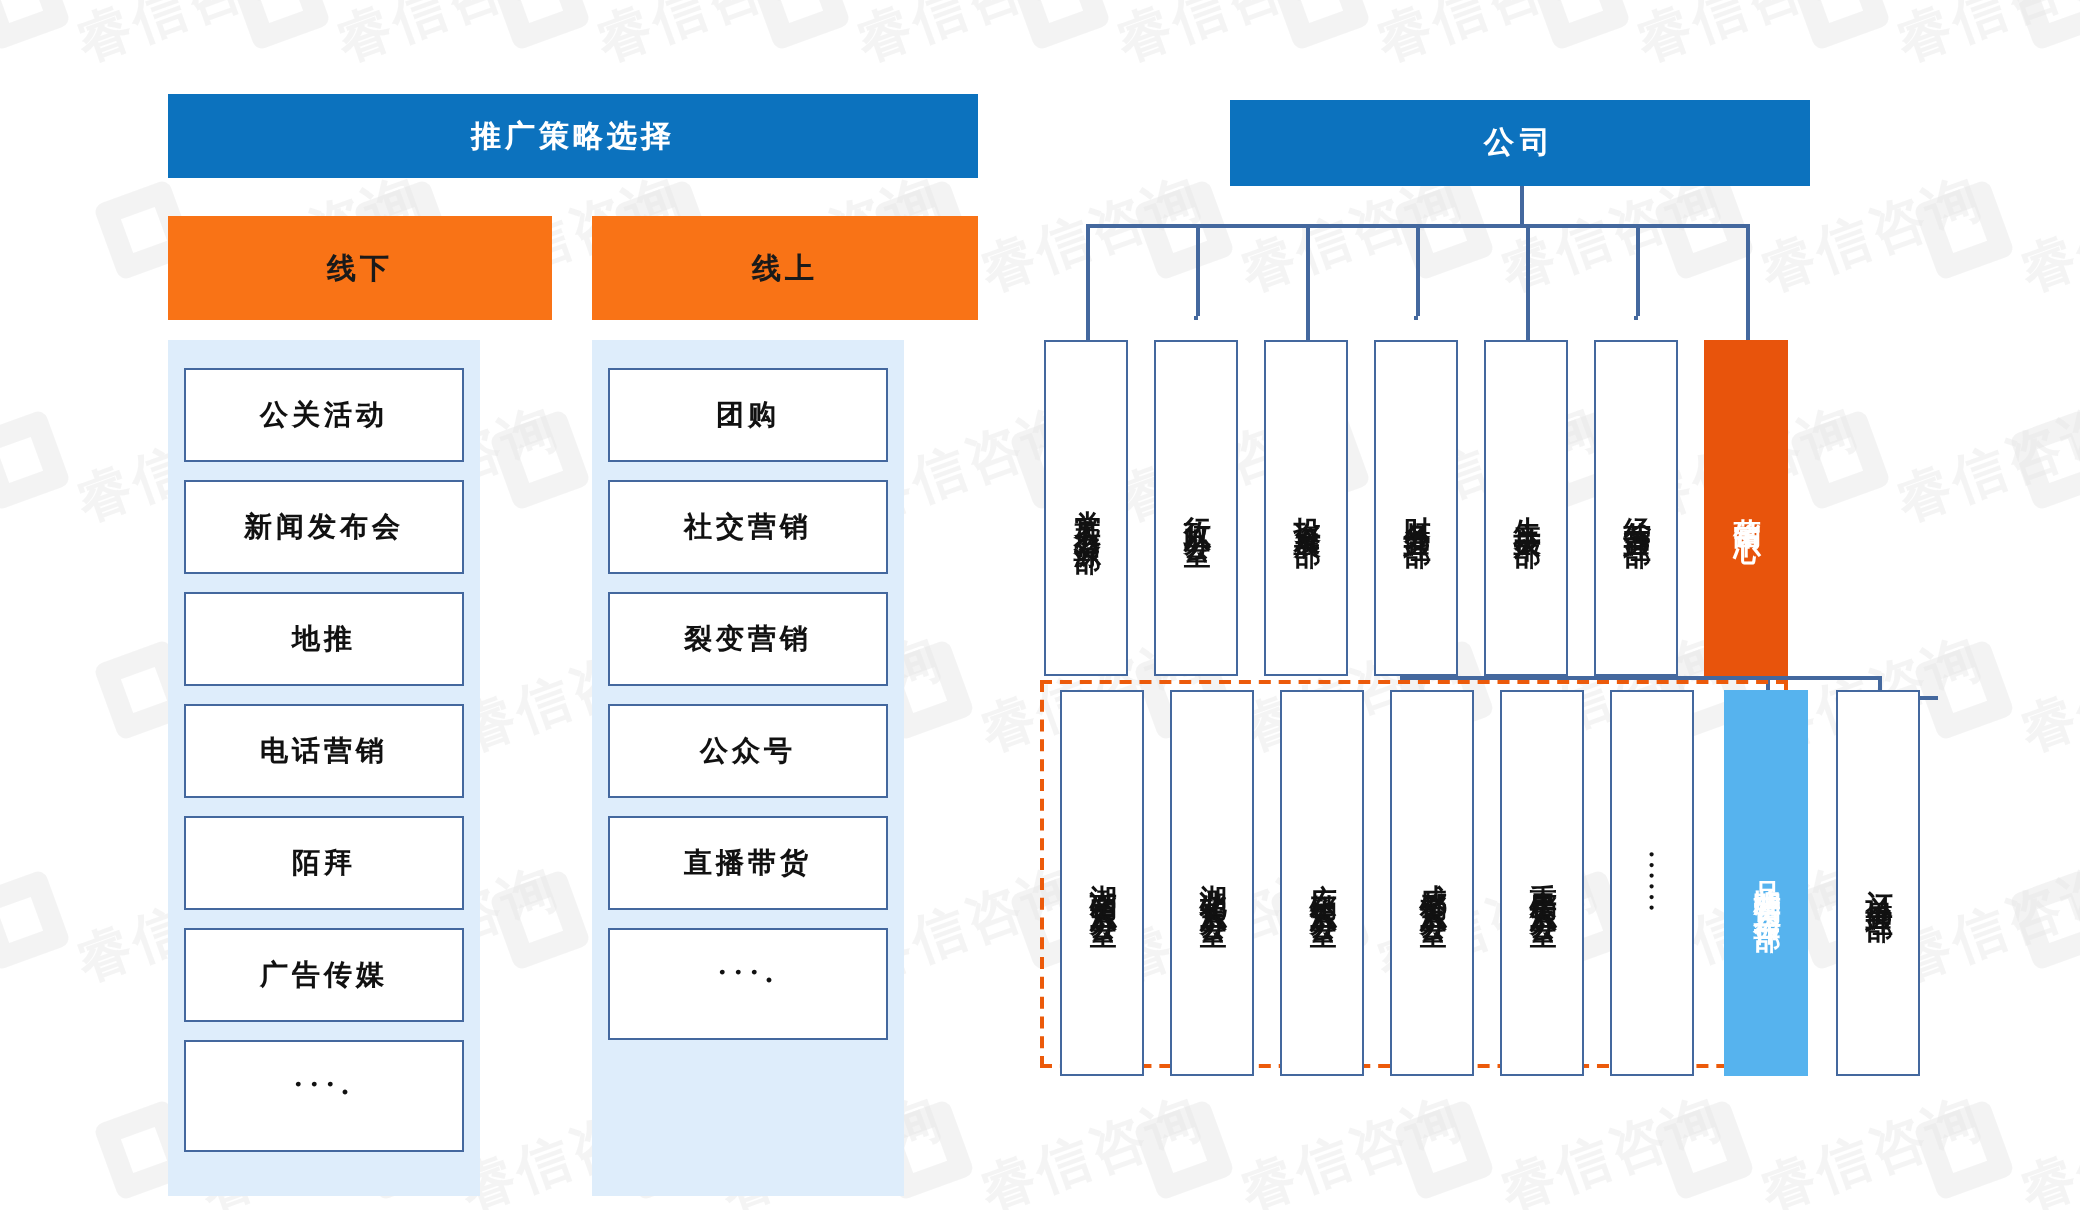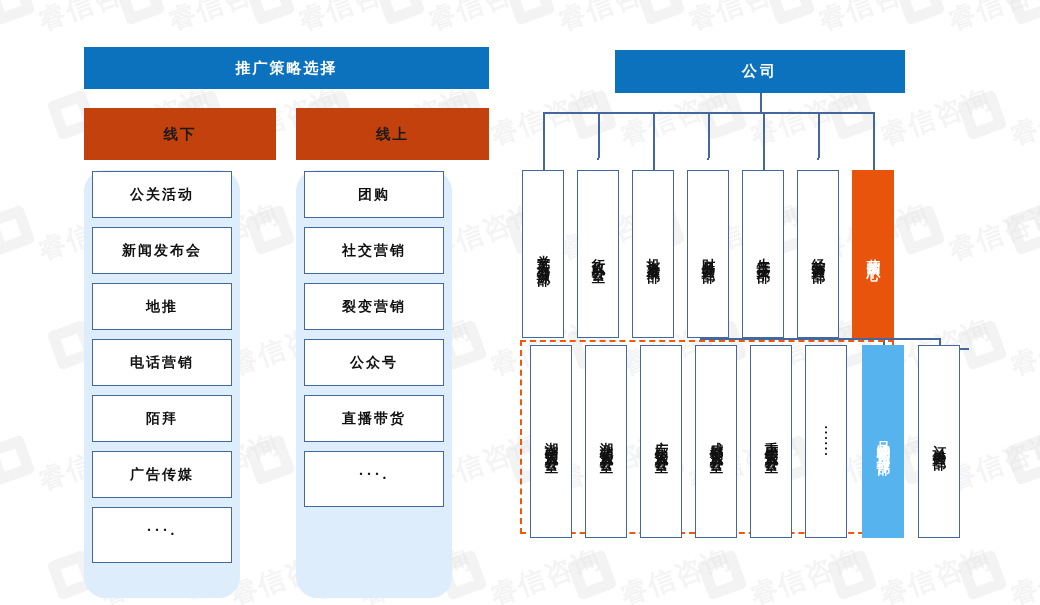--- a/index.html
+++ b/index.html
@@ -31,30 +31,30 @@
   
   #strategy-panel{left:44px;top:47px;width:405px;height:500px;margin-left:40px;}
   #strategy-title{
     left:0;top:0;width:405px;height:42px;
     background:#0c72be;color:#ffffff;
     font-weight:bold;font-size:15px;
     display:flex;align-items:center;justify-content:center;
     letter-spacing:2px;
   }
   .channel-head{
-    top:61px;height:52px;background:#c2410c;
+    top:61px;height:52px;background:#f97316;
     display:flex;align-items:center;justify-content:center;
     font-weight:bold;font-size:14.5px;color:#1a1a1a;letter-spacing:2px;
   }
   #channel-head-0{left:0;width:192px;}
   #channel-head-1{left:212px;width:193px;}
 
   .channel-col{
     top:123px;width:156px;height:428px;
-    background:#deedfb;padding:1px 8px;border-radius:21px;
+    background:#deedfb;padding:14px 8px;
   }
   #channel-col-0{left:0;}
   #channel-col-1{left:212px;}
 
   .tactic-box{
     height:45px;margin-bottom:9px;
     background:#ffffff;border:1.6px solid #44689e;
     display:flex;align-items:center;justify-content:center;
     font-weight:bold;font-size:14px;color:#111;letter-spacing:2px;
   }

